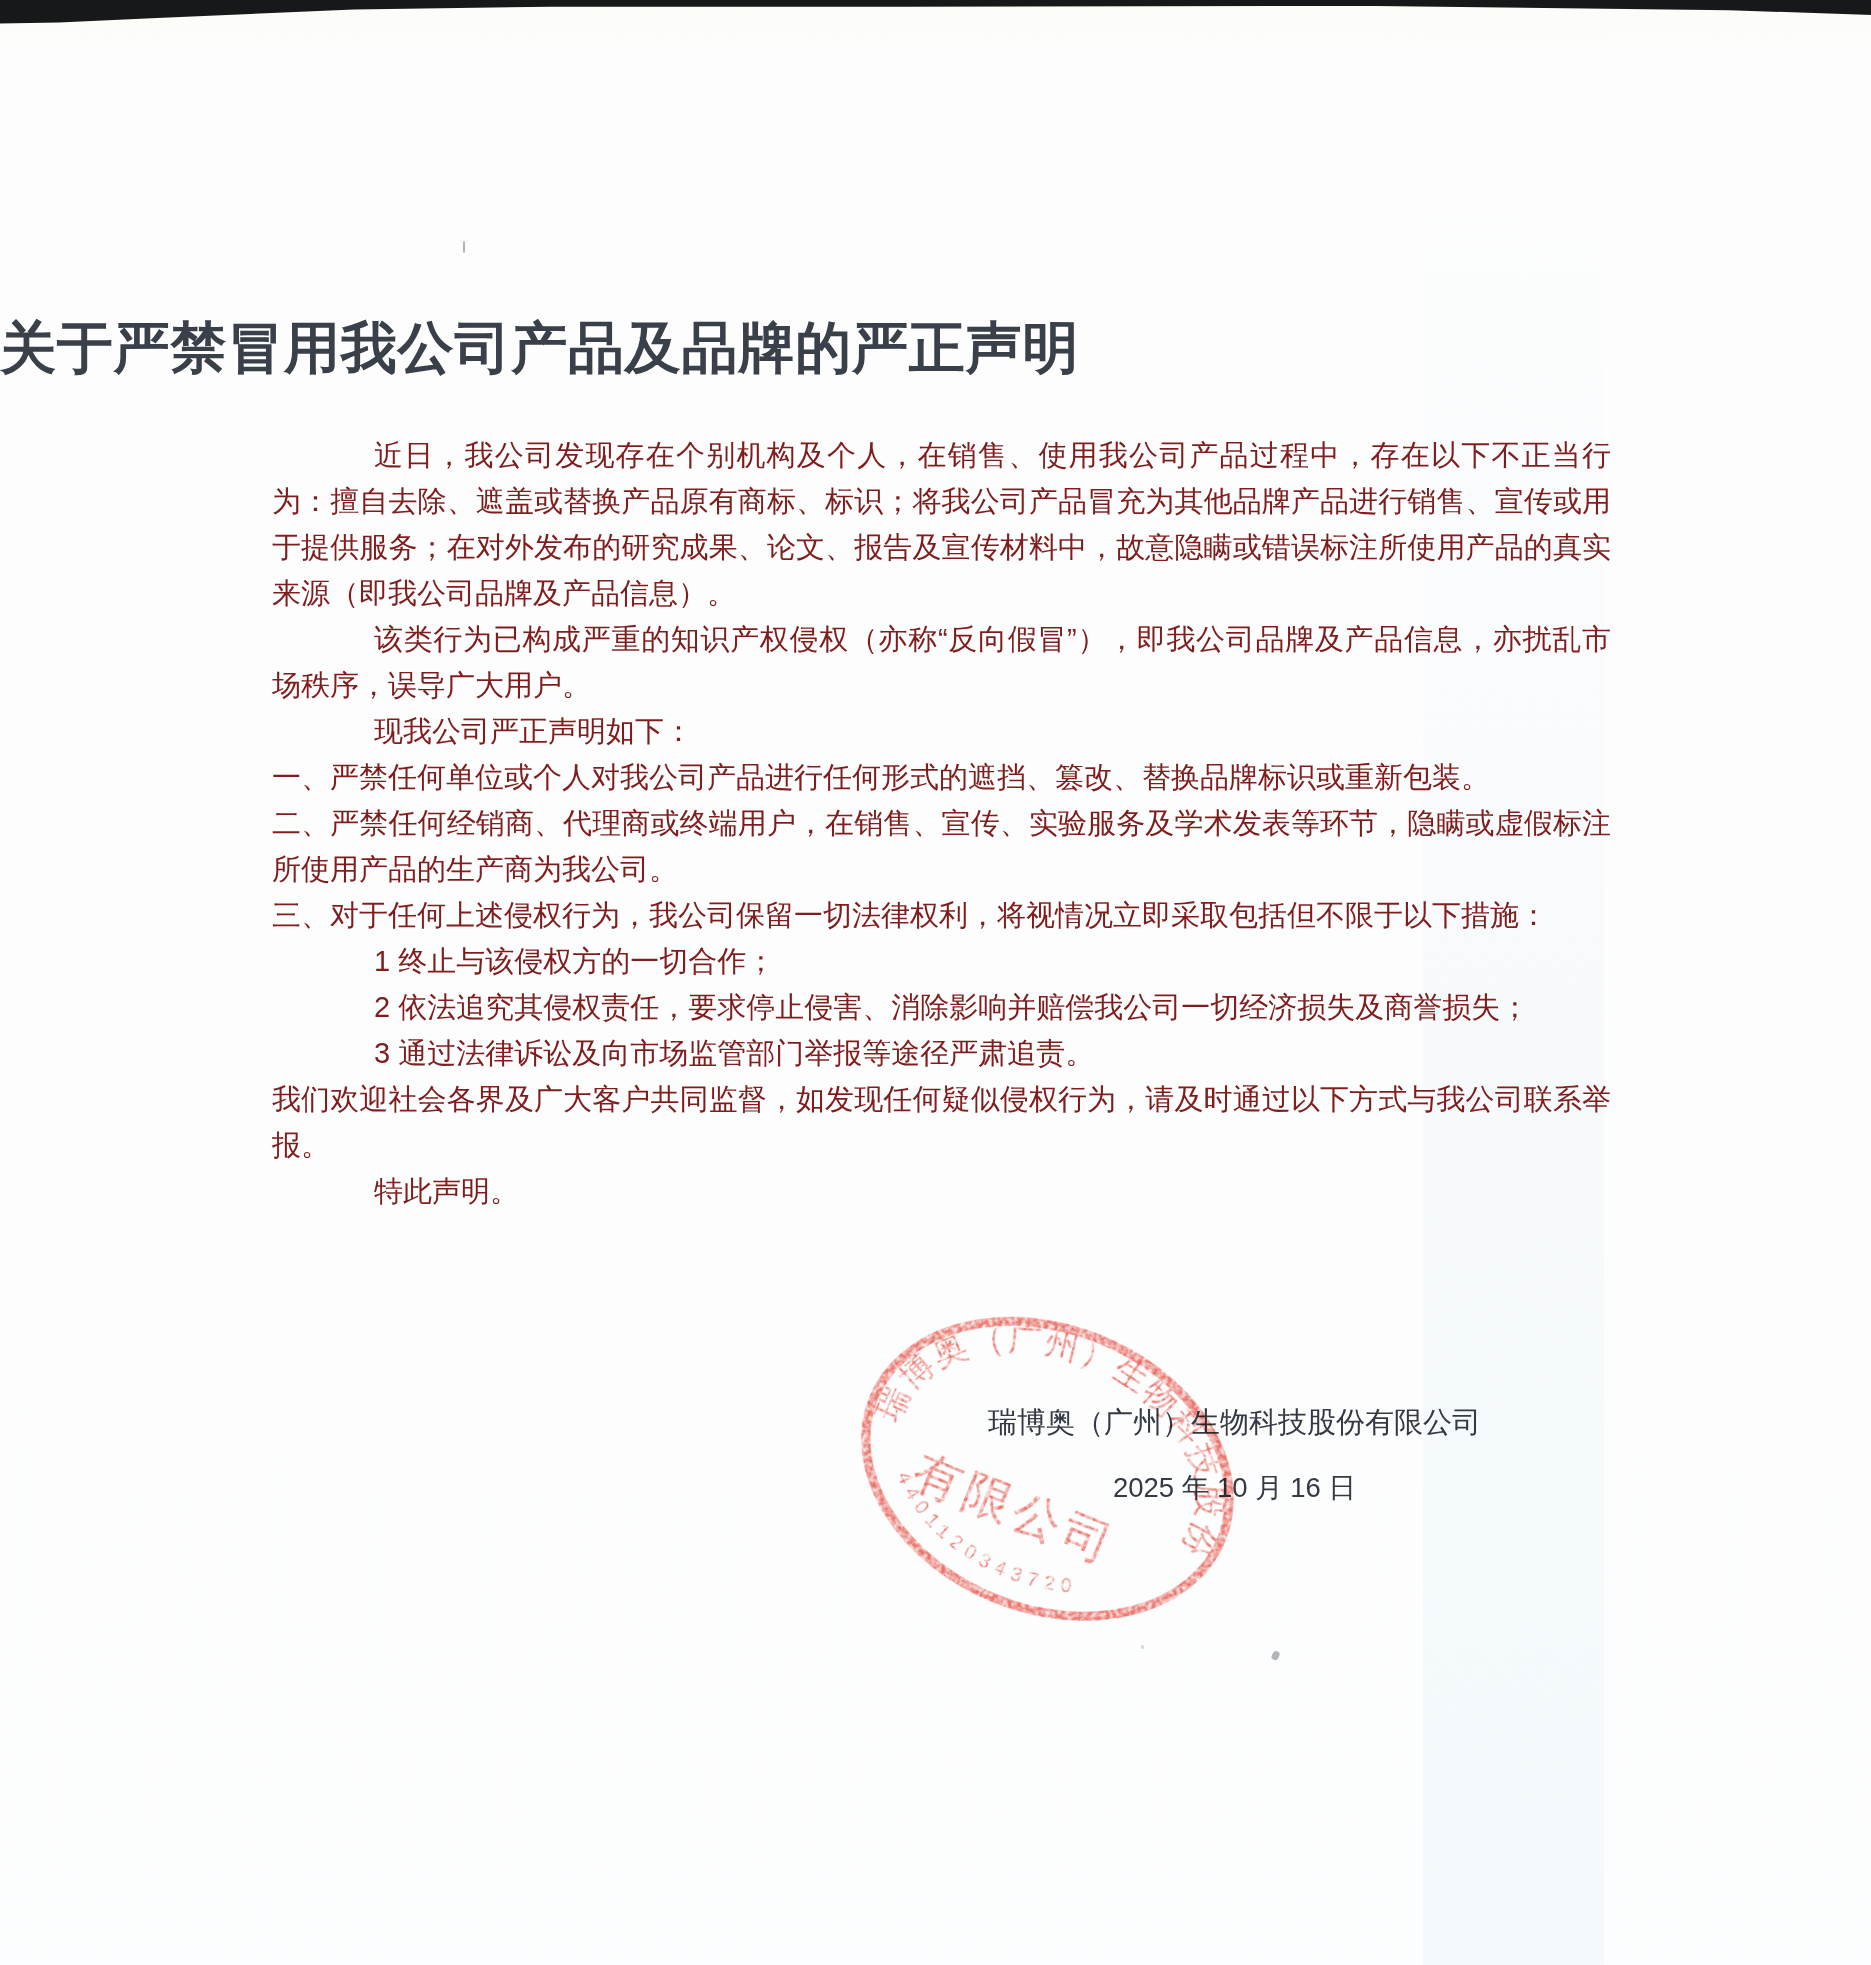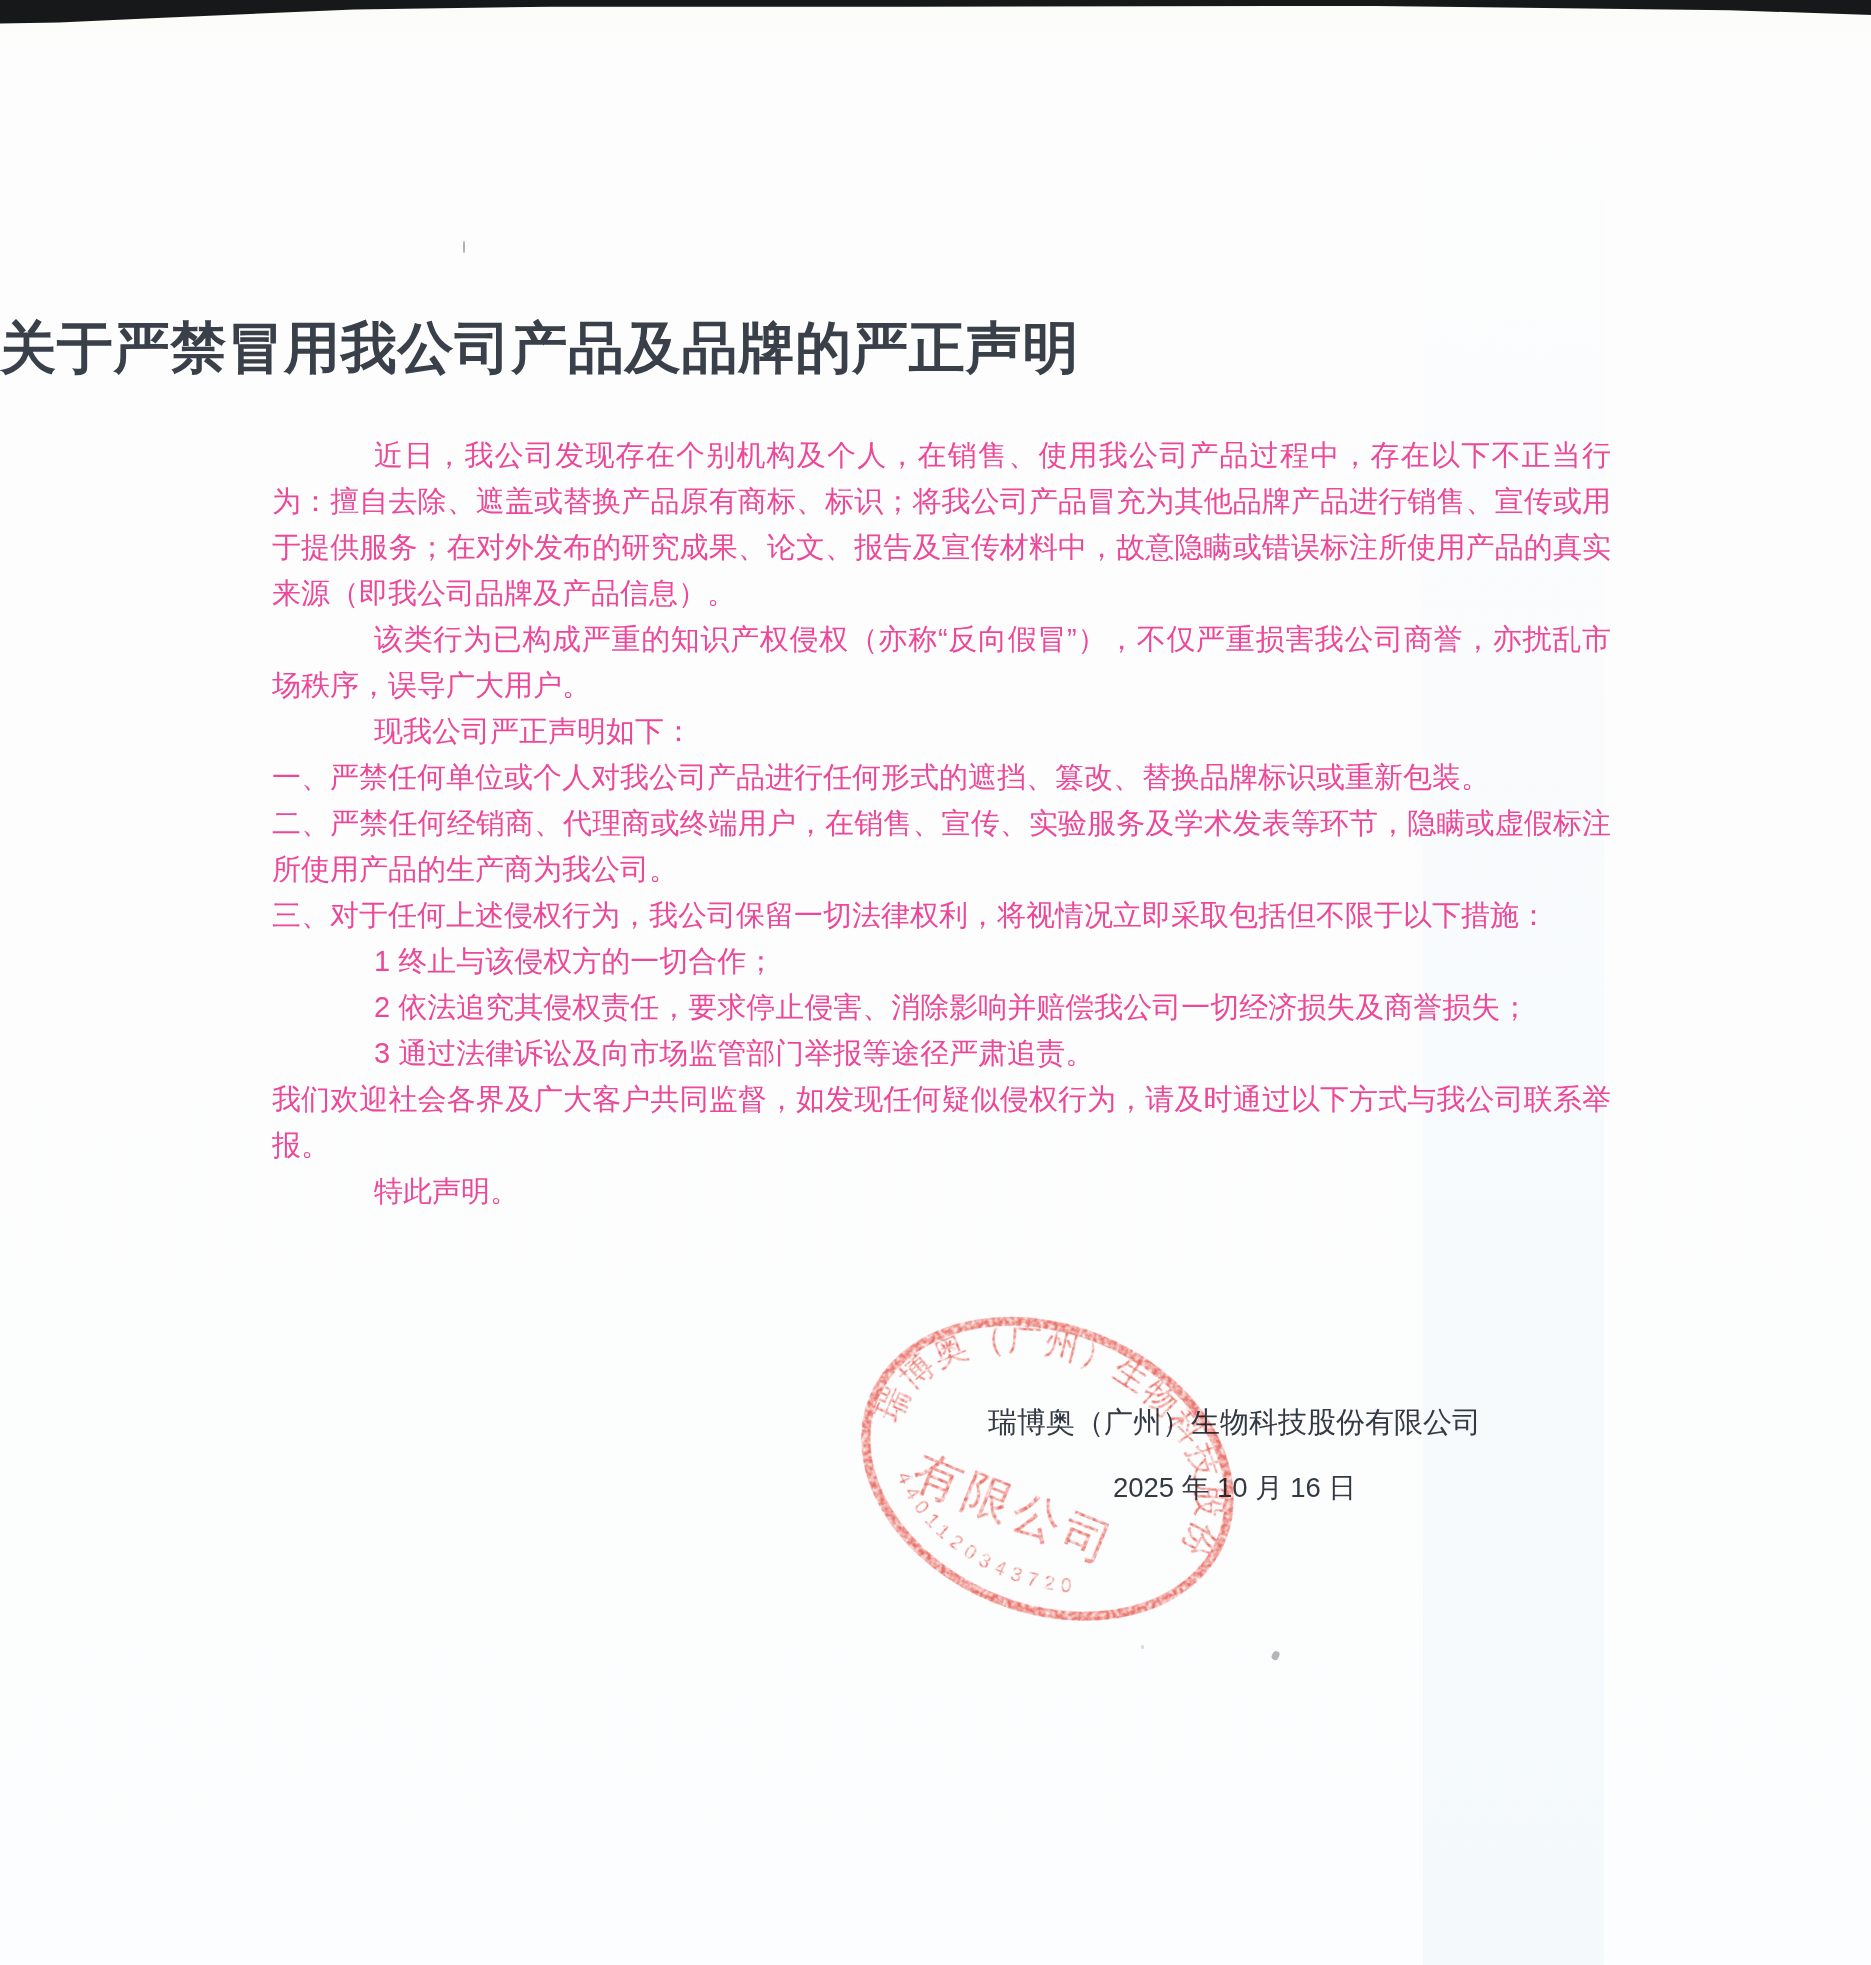--- a/index.html
+++ b/index.html
@@ -30,21 +30,21 @@
   .doc-title {
     position: absolute; left: 0; top: 311px; width: 1872px;
     text-align: left;
     font-size: 56px; font-weight: 600; letter-spacing: 0.8px;
     color: #394049;
   }
 
   
   .doc-body {
     position: absolute; left: 272px; top: 432px; width: 1339px;
-    font-size: 29px; line-height: 46px; color: #ec4899;
+    font-size: 29px; line-height: 46px; color: #7f1d1d;
     text-align: justify;
   }
   .doc-body p { margin: 0; }
   .ind { text-indent: 102px; }
   .gap-lg { margin-top: 12.6px; }
   .gap-md { margin-top: 10.6px; }
   .gap-sm { margin-top: 4.7px; }
   .gap-xs { margin-top: 2px; }
 
   
@@ -72,21 +72,21 @@
 
 <div class="tint-band"></div>
 <div class="speck s1"></div>
 <div class="speck s2"></div>
 <div class="speck s3"></div>
 
 <div class="doc-title">关于严禁冒用我公司产品及品牌的严正声明</div>
 
 <div class="doc-body">
   <p class="ind">近日，我公司发现存在个别机构及个人，在销售、使用我公司产品过程中，存在以下不正当行为：擅自去除、遮盖或替换产品原有商标、标识；将我公司产品冒充为其他品牌产品进行销售、宣传或用于提供服务；在对外发布的研究成果、论文、报告及宣传材料中，故意隐瞒或错误标注所使用产品的真实来源（即我公司品牌及产品信息）。</p>
-  <p class="ind gap-lg">该类行为已构成严重的知识产权侵权（亦称“反向假冒”），不仅严重损害我公司商誉，亦扰乱市场秩序，误导广大用户。</p>
+  <p class="ind gap-lg">该类行为已构成严重的知识产权侵权（亦称“反向假冒”），即我公司品牌及产品信息，亦扰乱市场秩序，误导广大用户。</p>
   <p class="ind gap-lg">现我公司严正声明如下：</p>
   <p>一、严禁任何单位或个人对我公司产品进行任何形式的遮挡、篡改、替换品牌标识或重新包装。</p>
   <p>二、严禁任何经销商、代理商或终端用户，在销售、宣传、实验服务及学术发表等环节，隐瞒或虚假标注所使用产品的生产商为我公司。</p>
   <p class="gap-md">三、对于任何上述侵权行为，我公司保留一切法律权利，将视情况立即采取包括但不限于以下措施：</p>
   <p class="ind gap-md">1  终止与该侵权方的一切合作；</p>
   <p class="ind">2  依法追究其侵权责任，要求停止侵害、消除影响并赔偿我公司一切经济损失及商誉损失；</p>
   <p class="ind gap-sm">3  通过法律诉讼及向市场监管部门举报等途径严肃追责。</p>
   <p class="gap-xs">我们欢迎社会各界及广大客户共同监督，如发现任何疑似侵权行为，请及时通过以下方式与我公司联系举报。</p>
   <p class="ind gap-xs">特此声明。</p>
 </div>

